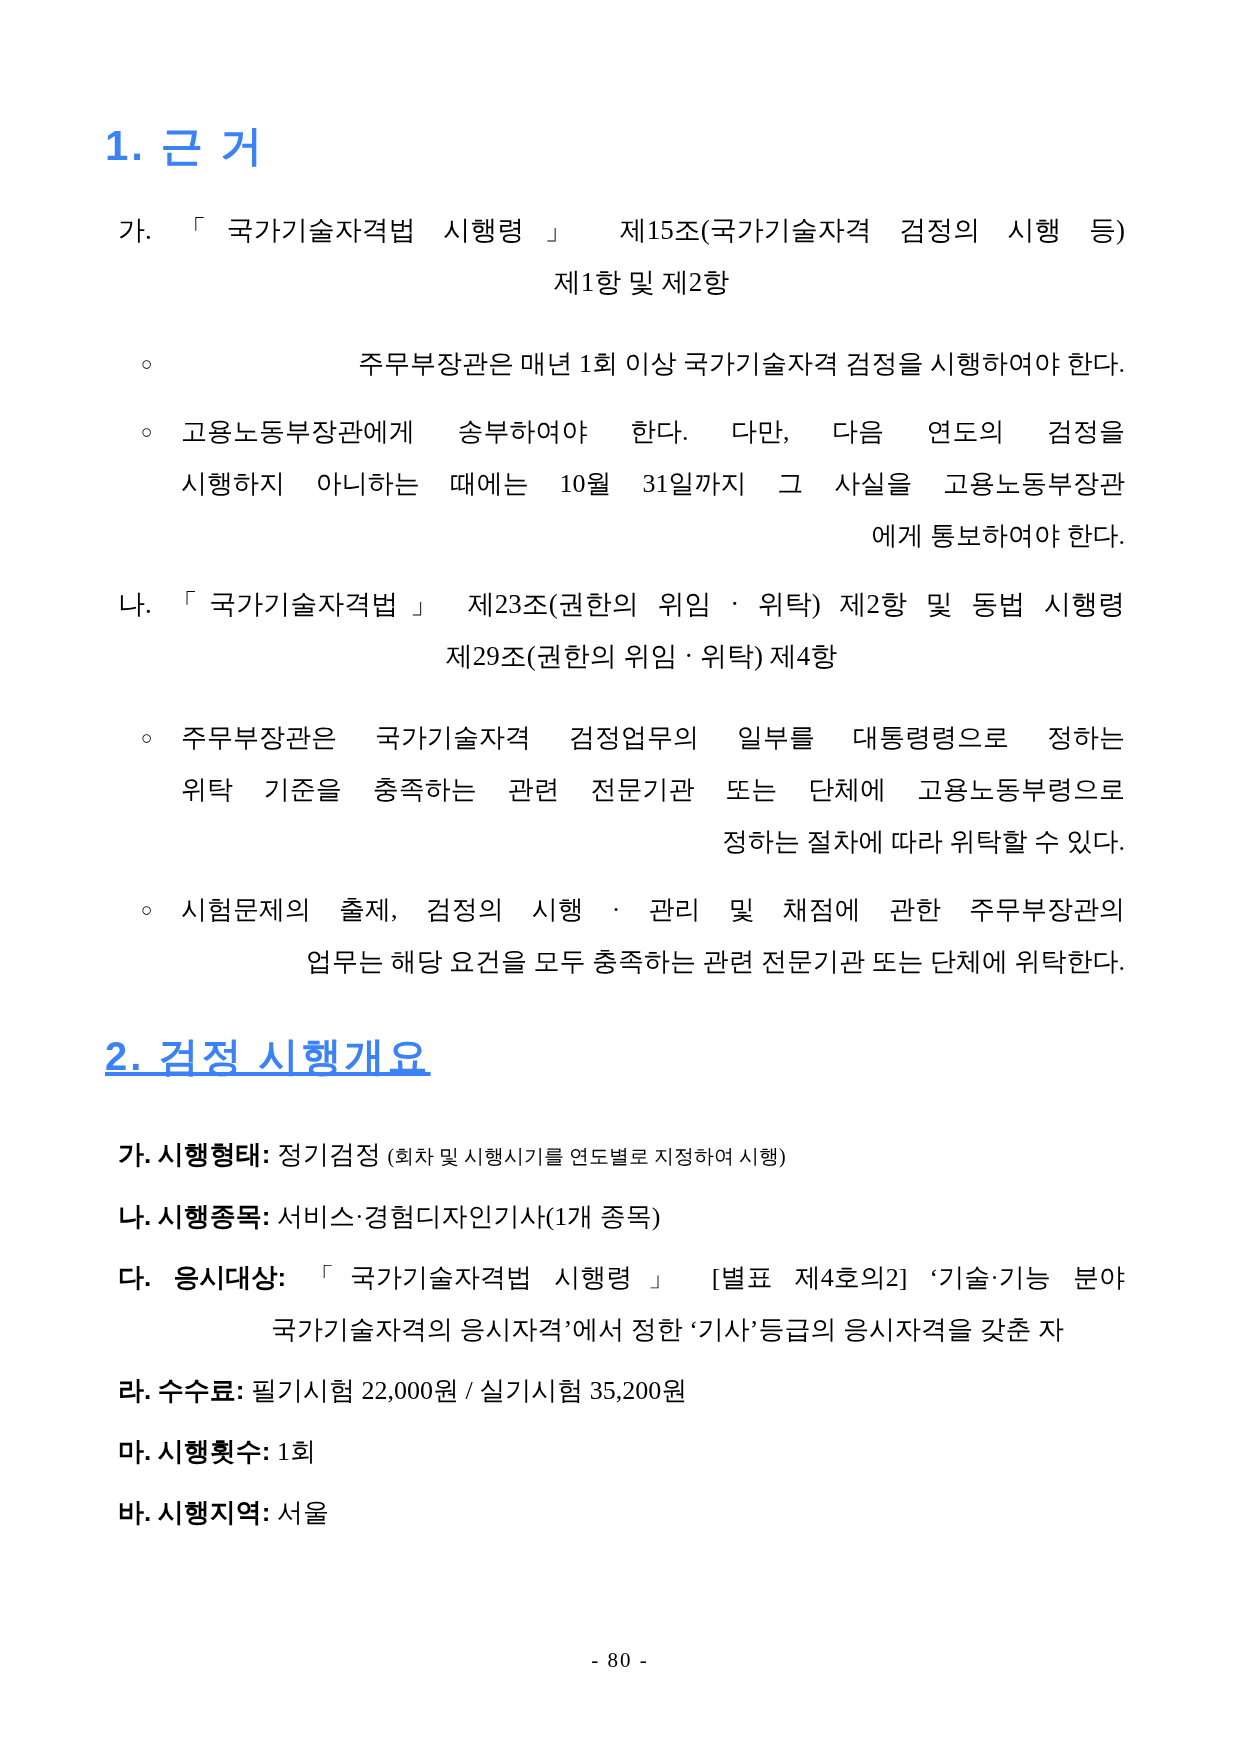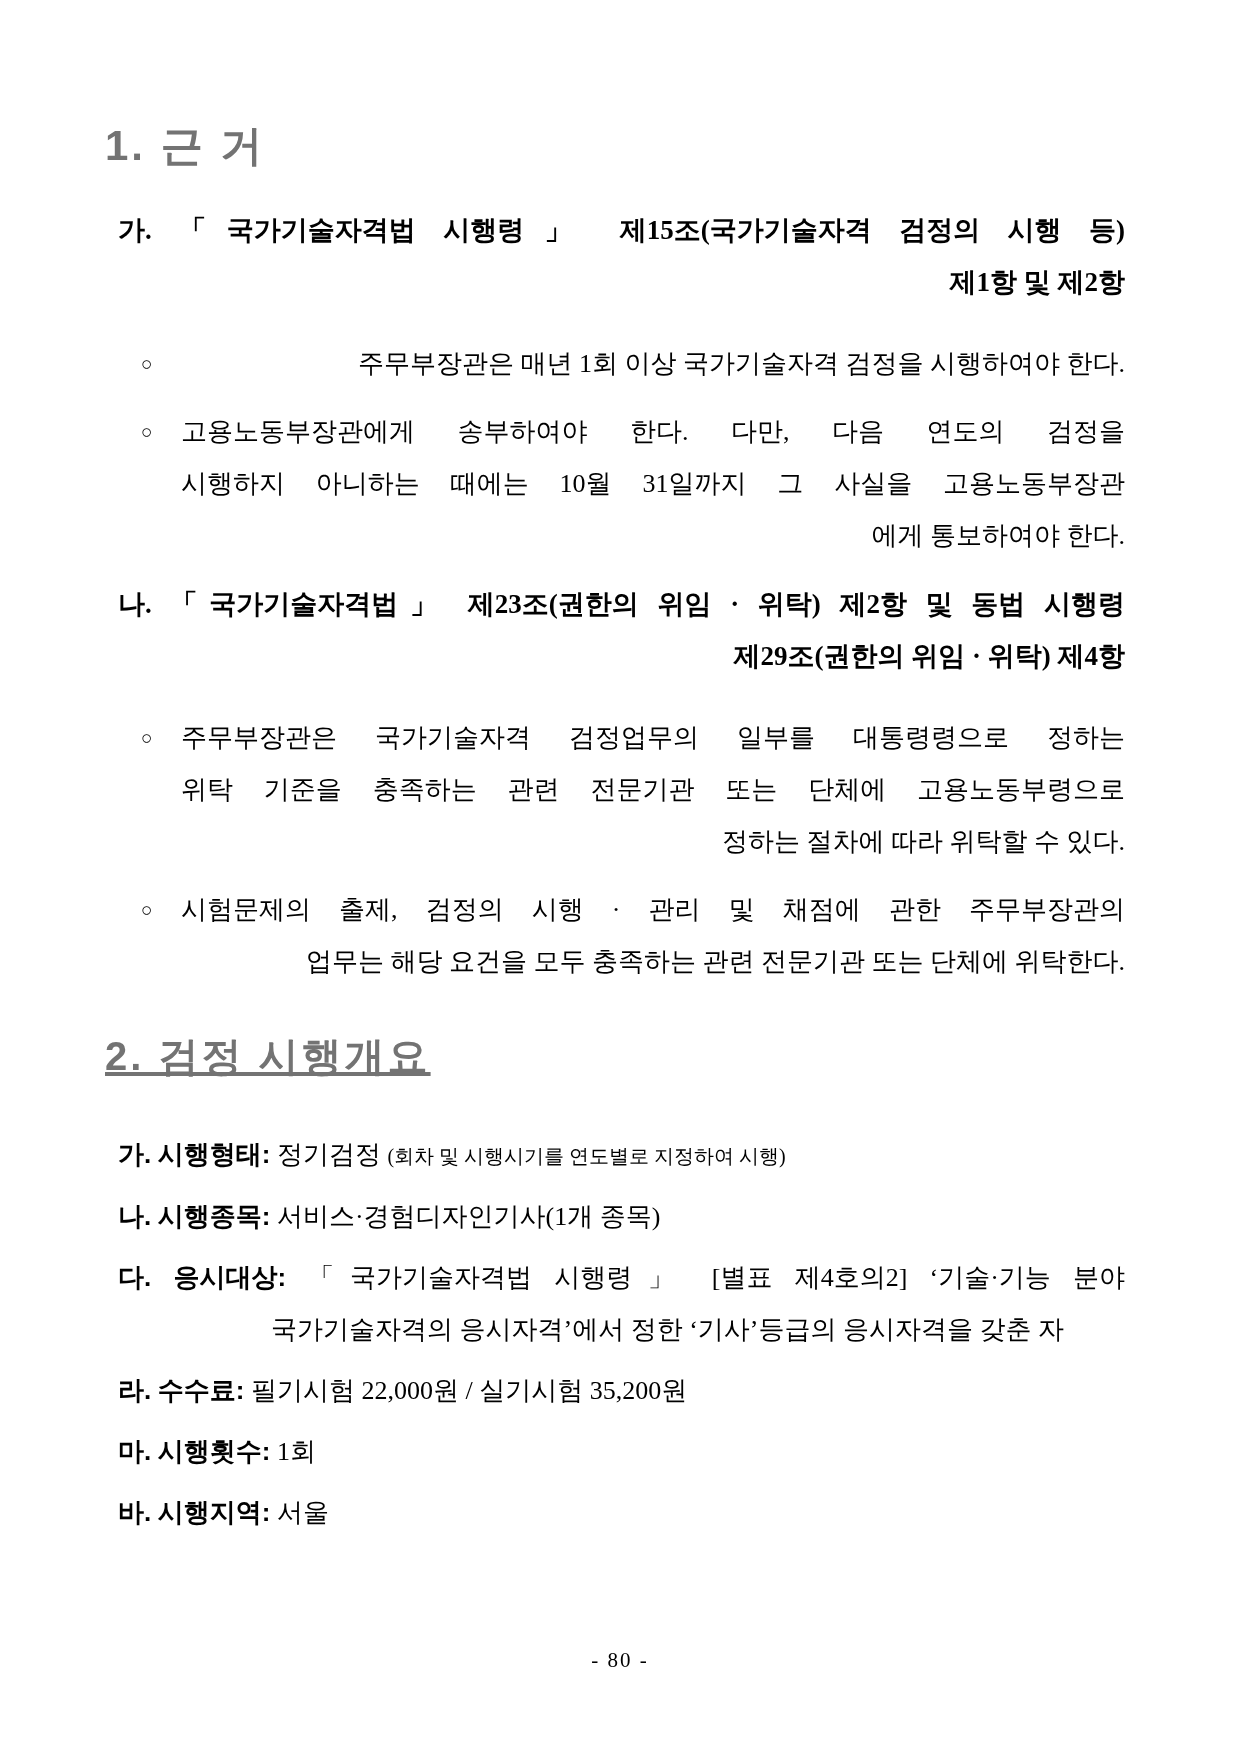--- a/index.html
+++ b/index.html
@@ -14,36 +14,36 @@
     overflow:hidden;
     font-family:"Liberation Serif","DejaVu Serif",serif;
   }
   
   .h-big {
     font-family:"Liberation Sans","DejaVu Sans",sans-serif;
     font-weight:800;
     font-size:42px;
     line-height:56px;
     letter-spacing:3px;
-    color:#737373;
+    color:#3b82f6;
   }
   .h1 { margin:0 0 30px 0; }
   .h2 { margin:40px 0 44px 0; font-size:40px;text-decoration:underline; }
 
   
   .subhead {
     font-family:"Liberation Serif","DejaVu Serif",serif;
-    font-weight:700;
+    font-weight:400;
     font-size:27px;
     line-height:52px;
     margin:0 0 30px 13px;
     word-break:keep-all;
   }
   .subhead .line1 { text-align:justify; text-align-last:justify; }
-  .subhead .cont { margin-left:40px; text-align:right; }
+  .subhead .cont { margin-left:40px; text-align:center; }
   .subhead.na { margin-top:14px; }
 
   
   .bullet {
     position:relative;
     padding-left:76px;
     margin:0 0 16px 0;
     font-size:26px;
     line-height:52px;
     word-break:keep-all;

